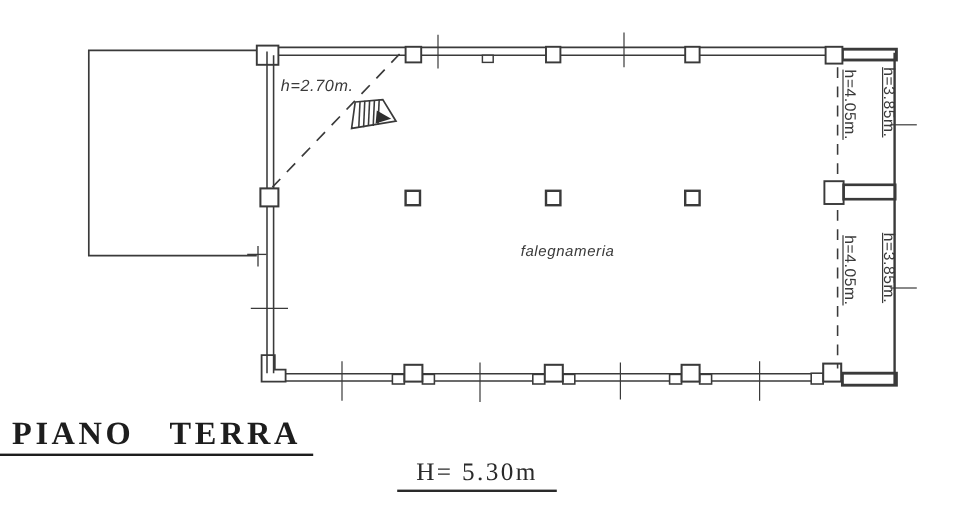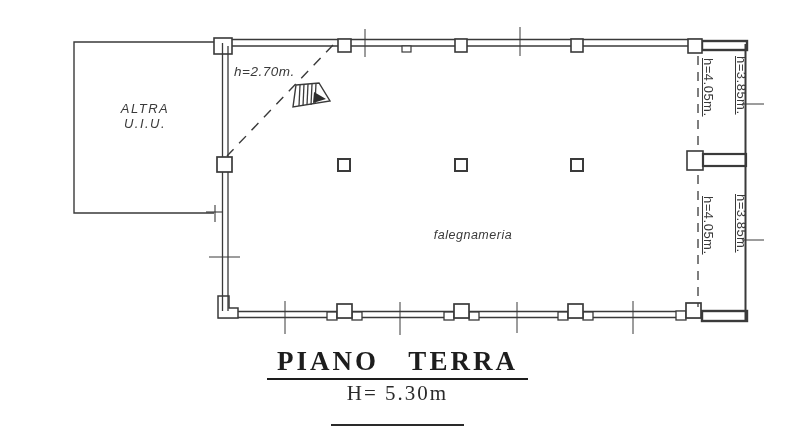--- a/index.html
+++ b/index.html
@@ -12,52 +12,52 @@
     overflow:hidden;
     margin:0 auto;
   }
   .plan-svg{position:absolute;left:0;top:0;}
   .label{position:absolute;white-space:nowrap;color:#3a3a3a;font-style:italic;}
   .altra-label{
     left:85px;top:101px;width:120px;
     text-align:center;font-size:13px;letter-spacing:1.5px;line-height:15px;
   }
   .stairh-label{left:234px;top:64px;font-size:13.5px;letter-spacing:0.5px;}
-  .room-label{left:413px;top:202px;width:120px;text-align:center;font-size:12.5px;letter-spacing:0.5px;margin-top:26px;}
+  .room-label{left:413px;top:202px;width:120px;text-align:center;font-size:12.5px;letter-spacing:0.5px;}
   .vlabel{
     position:absolute;
     transform-origin:0 0;
     transform:rotate(90deg);
     font-size:13px;
     letter-spacing:0.5px;
     text-decoration:underline;
     white-space:nowrap;
     color:#3a3a3a;
   }
   .vl-upper-left{left:716px;top:58px;}
   .vl-upper-right{left:749px;top:56px;}
   .vl-lower-left{left:716px;top:196px;}
   .vl-lower-right{left:749px;top:194px;}
-  .title-wrap{position:absolute;left:0;right:0;top:346px;text-align:center;}
+  .title-wrap{position:absolute;left:0;right:0;top:346px;text-align:left;}
   .title-text{
     display:inline-block;
     font-family:"Liberation Serif", serif;
     font-weight:700;font-size:27px;letter-spacing:3px;word-spacing:20px;
     color:#1d1d1d;
     border-bottom:2px solid #1d1d1d;
     padding:0 10px 1px 10px;
   }
   .subtitle-wrap{position:absolute;left:0;right:0;top:381px;text-align:center;}
   .subtitle-text{
     display:inline-block;
     font-family:"Liberation Serif", serif;
     font-weight:400;font-size:21px;letter-spacing:2px;
     color:#2a2a2a;
     border-bottom:2px solid #2a2a2a;
-    padding:0 16px 18px 16px;
+    padding:0 16px 2px 16px;
   }
 </style>
 </head>
 <body>
 
 <div class="sheet">
 
   <svg class="plan-svg" width="795" height="443" viewBox="0 0 795 443" fill="none" stroke="#3a3a3a" stroke-width="1.3">
 
     <g>
@@ -147,24 +147,20 @@
     <g stroke-width="1">
       <line x1="365" y1="29" x2="365" y2="57"></line>
       <line x1="520" y1="27" x2="520" y2="56"></line>
       <line x1="285" y1="301" x2="285" y2="334"></line>
       <line x1="400" y1="302" x2="400" y2="335"></line>
       <line x1="517" y1="302" x2="517" y2="333"></line>
       <line x1="633" y1="301" x2="633" y2="334"></line>
     </g>
   </svg>
 
-  <div class="label altra-label">
-    <div>ALTRA</div>
-    <div>U.I.U.</div>
-  </div>
 
   <div class="label stairh-label">h=2.70m.</div>
 
   <div class="label room-label">falegnameria</div>
 
   <span class="vlabel vl-upper-left">h=4.05m.</span>
   <span class="vlabel vl-upper-right">h=3.85m.</span>
   <span class="vlabel vl-lower-left">h=4.05m.</span>
   <span class="vlabel vl-lower-right">h=3.85m.</span>
 

